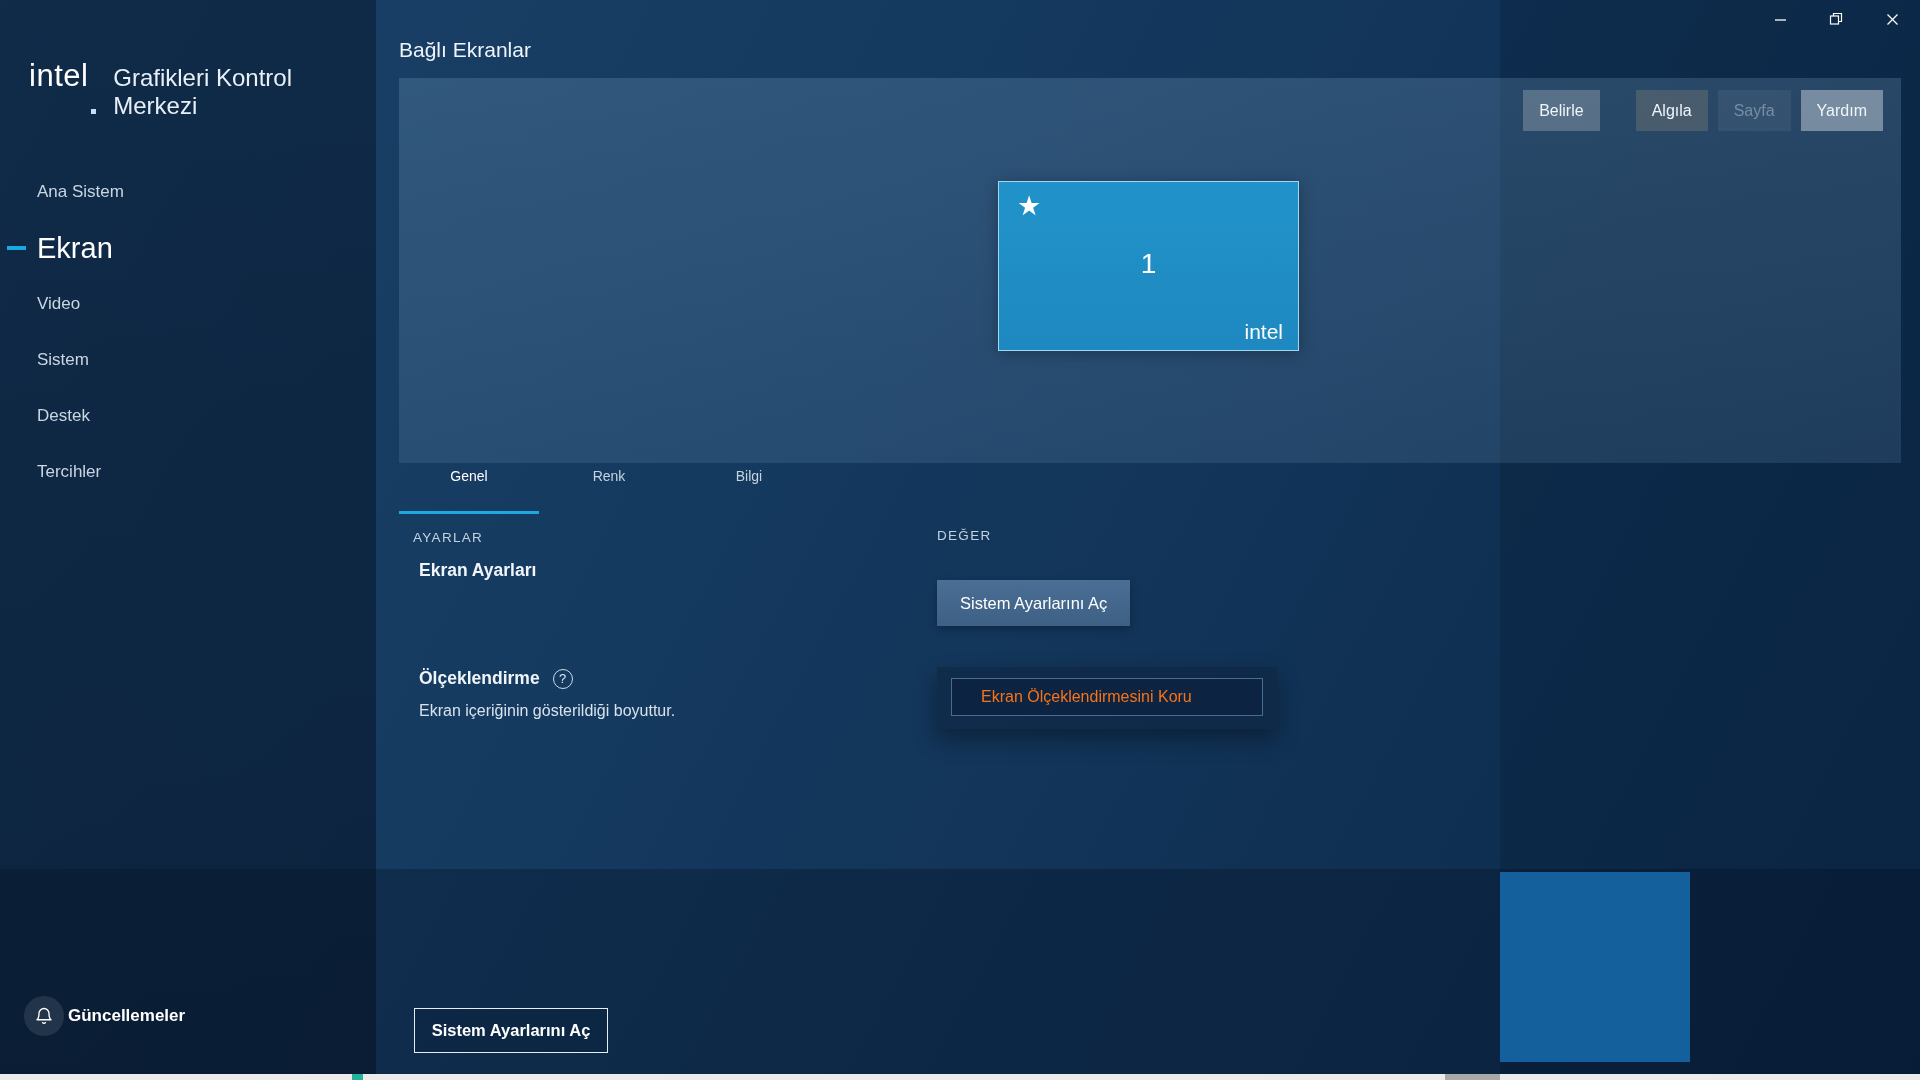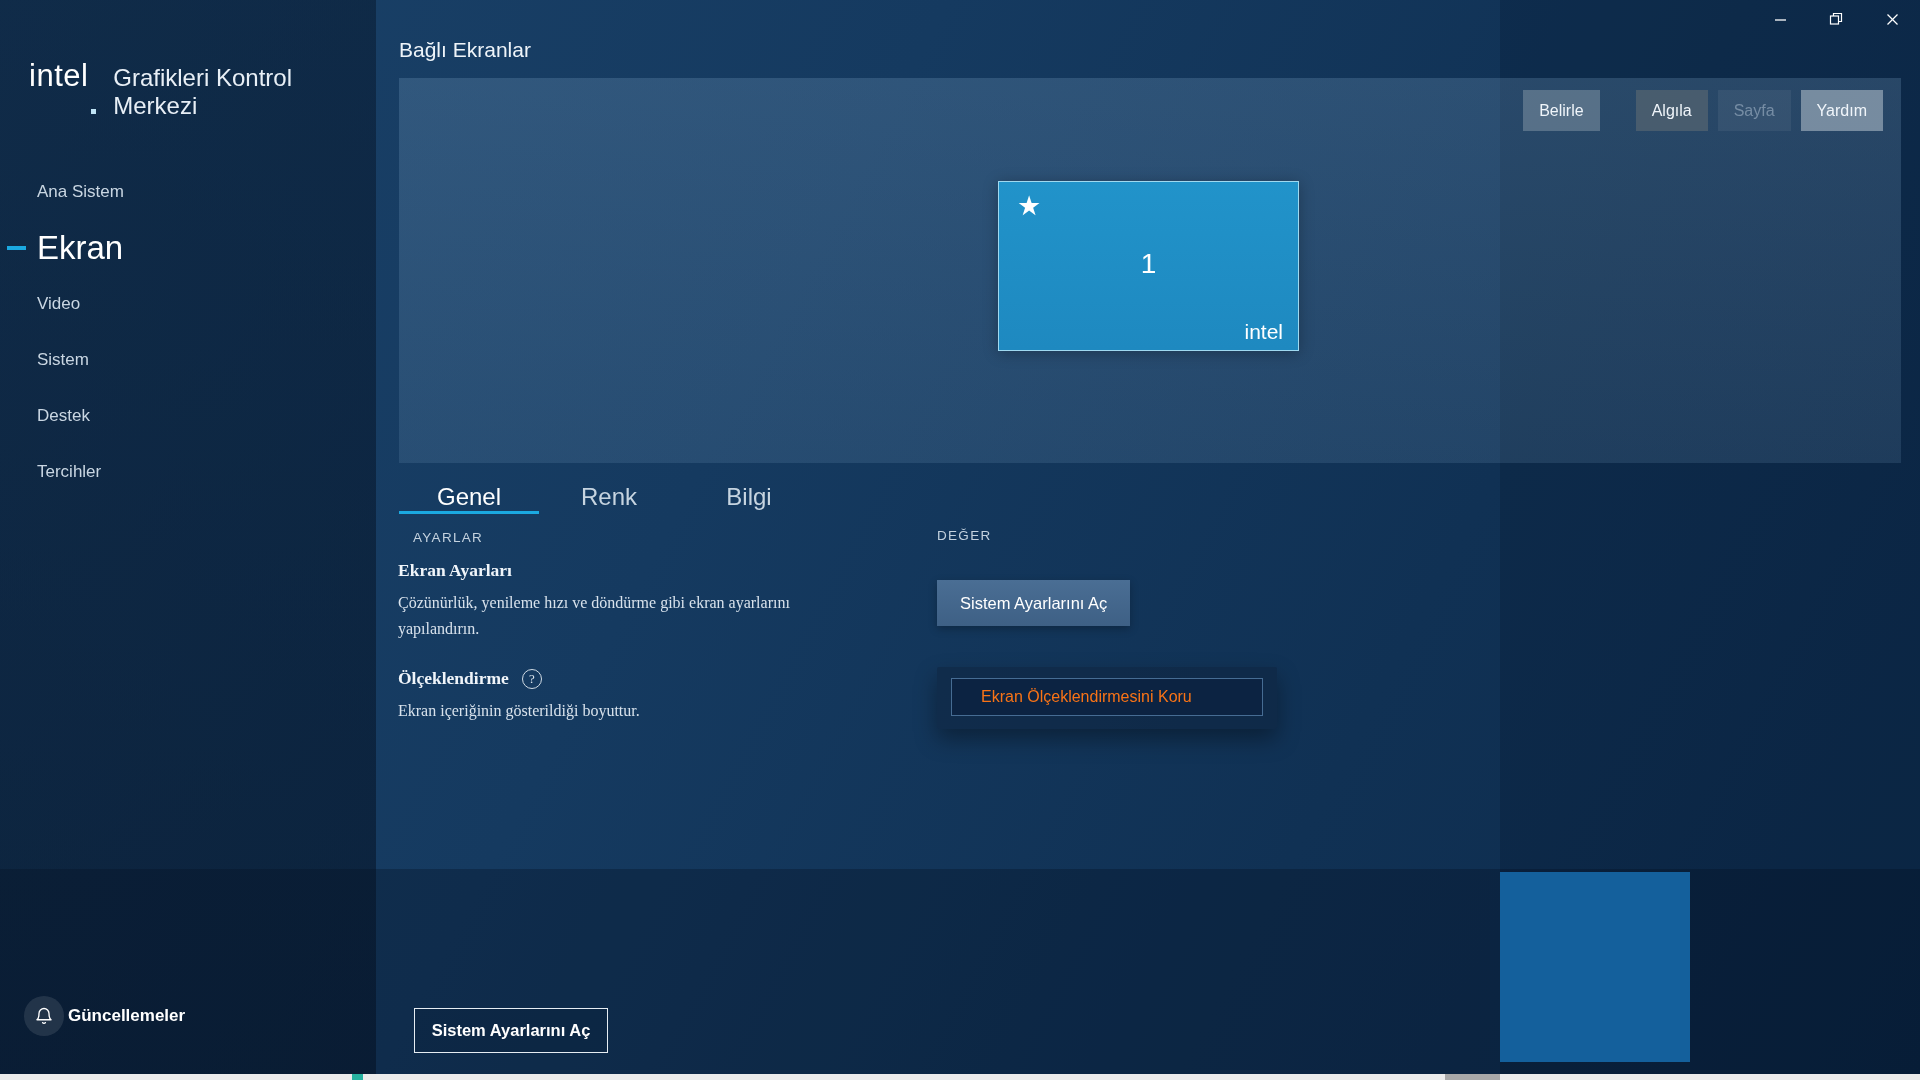--- a/index.html
+++ b/index.html
@@ -25,21 +25,21 @@
   
   .sidebar{ position:absolute; left:0; top:0; width:376px; height:1080px;
     background:linear-gradient(180deg,rgba(4,18,36,0.46),rgba(4,16,33,0.56)); z-index:5; }
   .brand{ position:absolute; left:29px; top:28px; display:flex; align-items:baseline; }
   .logo{ font-size:31px; font-weight:500; color:#ffffff; letter-spacing:0.5px; }
   .logo-dot{ width:5px; height:5px; background:#bfe3f5; margin-left:3px; align-self:flex-end; margin-bottom:6px; }
   .app-title{ font-size:24px; color:#e8eff6; margin-left:17px; font-weight:400;margin-top:36px; }
   .nav{ position:absolute; left:0; top:164px; width:100%; }
   .nav-item{ height:56px; display:flex; align-items:center; padding-left:37px;
     font-size:17px; color:#c9d6e2; position:relative; cursor:pointer; }
-  .nav-item.active{ font-size:33px; color:#ffffff; }
+  .nav-item.active{ font-size:29px; color:#ffffff; }
   .dash{ position:absolute; left:7px; top:50%; transform:translateY(-50%);
     width:19px; height:4px; background:var(--accent,#1ba9e1); }
   .updates{ position:absolute; left:24px; bottom:44px; display:flex; align-items:center; gap:4px; cursor:pointer; z-index:6; }
   .bell-circle{ width:40px; height:40px; border-radius:50%; background:rgba(255,255,255,0.10);
     display:flex; align-items:center; justify-content:center; }
   .updates-label{ font-size:17px; font-weight:700; color:#ffffff; }
 
   
   .page-title{ position:absolute; left:399px; top:38px; font-size:21px; font-weight:400; color:#eef4f9; z-index:6; }
   .display-panel{ position:absolute; left:399px; top:78px; width:1502px; height:385px;
@@ -53,29 +53,29 @@
 
   .monitor{ position:absolute; left:599px; top:103px; width:301px; height:170px;
     background:linear-gradient(180deg,#2193ca,var(--monitor_blue,#1e89c0));
     border:1px solid #9fd9f0; box-shadow:0 2px 14px rgba(0,0,0,0.28); cursor:grab; }
   .star{ position:absolute; left:18px; top:8px; font-size:27px; color:#ffffff; }
   .mon-num{ position:absolute; left:0; right:0; top:50%; transform:translateY(-55%);
     text-align:center; font-size:28px; color:#ffffff; }
   .mon-brand{ position:absolute; right:15px; bottom:6px; font-size:21px; font-weight:500; color:#ffffff; }
 
   .tabs{ position:absolute; left:399px; top:468px; display:flex; z-index:6; }
-  .tab{ width:140px; height:46px; display:flex; align-items:flex-end; justify-content:center;
-    font-size:24px; color:#c6d4e0; cursor:pointer; border-bottom:3px solid transparent; }
+  .tab{ width:140px; height:46px; display:flex; align-items:flex-start; justify-content:center;
+    font-size:14px; color:#c6d4e0; cursor:pointer; border-bottom:3px solid transparent; }
   .tab.active{ color:#ffffff; border-bottom:3px solid var(--accent,#1ba9e1); }
 
   .col-headers{ position:absolute; left:413px; top:528px; z-index:6; }
   .col-h{ font-size:13.5px; letter-spacing:1.3px; color:#c4d2df; }
   .col-h.right{ position:absolute; left:524px; top:0; white-space:nowrap; }
 
-  .setting-row{ position:absolute; left:398px; z-index:6;font-family:Liberation Serif, serif; }
+  .setting-row{ position:absolute; left:419px; z-index:6; }
   .row1{ top:560px; }
   .row2{ top:668px; }
   .setting-title{ font-size:17.5px; font-weight:700; color:#f0f5fa; display:flex; align-items:center; gap:13px; }
   .setting-desc{ font-size:16px; line-height:26px; color:#d8e2ec; margin-top:9px; max-width:420px; font-weight:400; }
   .help-badge{ width:20px; height:20px; border-radius:50%; border:1.5px solid #cfdae4;
     display:inline-flex; align-items:center; justify-content:center; font-size:13px; font-weight:400;
     color:#dfe8f0; cursor:pointer; }
 
   .steel-btn{ position:absolute; left:937px; top:580px; height:46px; padding:0 23px;
     background:linear-gradient(180deg,#4a6e94,#3e6085); border:none; color:#ffffff;
@@ -196,21 +196,20 @@
 
   <div class="col-headers">
     <span class="col-h">AYARLAR</span>
     <span class="col-h right">DEĞER</span>
   </div>
 
   <div class="setting-row row1">
     <h3 class="setting-title">
       <span>Ekran Ayarları</span>
     </h3>
-    <p class="setting-desc">Çözünürlük, yenileme hızı ve döndürme gibi ekran ayarlarını yapılandırın.</p>
   </div>
   <button class="steel-btn">Sistem Ayarlarını Aç</button>
 
   <div class="setting-row row2">
     <h3 class="setting-title">
       <span>Ölçeklendirme</span>
       <span class="help-badge">?</span>
     </h3>
     <p class="setting-desc">Ekran içeriğinin gösterildiği boyuttur.</p>
   </div>

